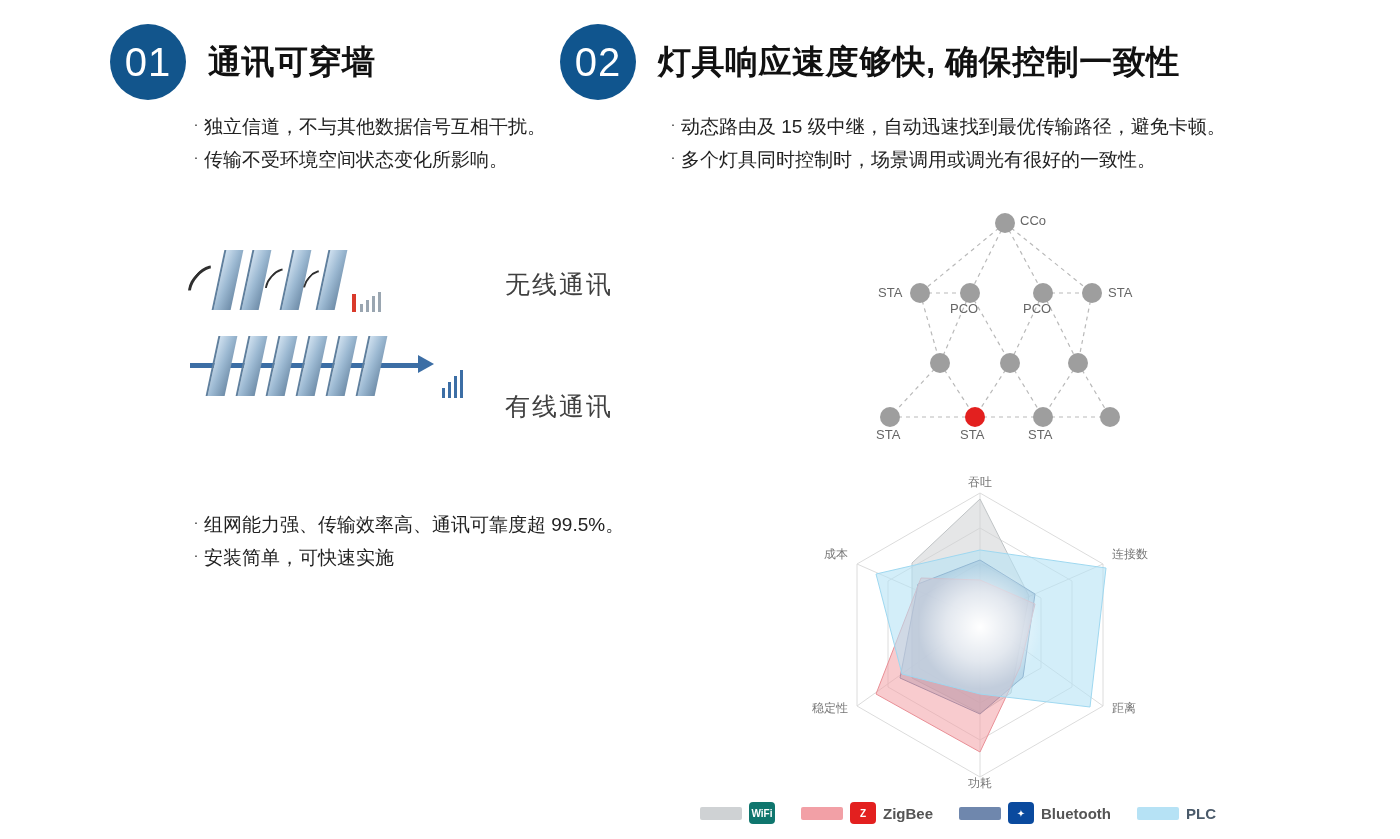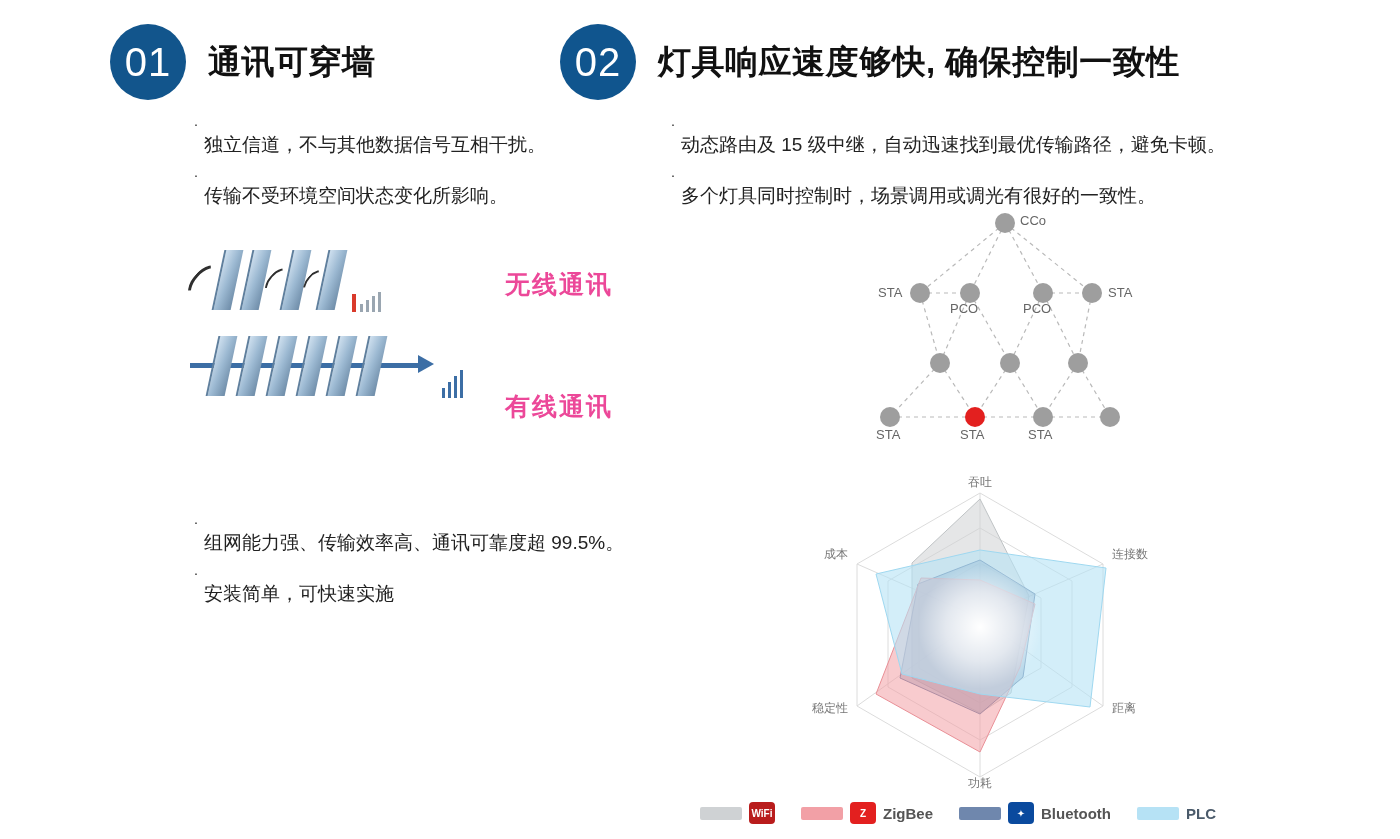--- a/index.html
+++ b/index.html
@@ -34,21 +34,21 @@
   .title.two-line{font-size:32px;}
   .bullets{margin-top:14px;}
   .bullet{
     display:flex;align-items:flex-start;
     font-size:19px;line-height:1.75;color:#222;
   }
   .dot{
     flex:0 0 auto;width:16px;text-align:center;color:#333;font-size:15px;
     line-height:1.85;
   }
-  .btext{flex:1 1 auto;margin-top:18px;}
+  .btext{flex:1 1 auto;}
 
   
   #block1{left:110px;top:24px;width:440px;}
   #block1 .bullets{margin-left:78px;margin-top:10px;width:360px;}
 
   
   .wall-wrap{position:absolute;left:190px;top:250px;width:460px;height:160px;}
   .wall-row{position:relative;height:68px;}
   .panel{
     position:absolute;top:0;width:17px;height:60px;
@@ -62,21 +62,21 @@
   }
   .sig-bar{position:absolute;bottom:6px;width:3px;background:#9aa6b1;}
   .red-bar{position:absolute;bottom:6px;width:4px;background:#d93a2b;height:20px;}
   .arrow-line{position:absolute;height:5px;background:#3c6ea5;}
   .arrow-head{
     position:absolute;width:0;height:0;
     border-top:9px solid transparent;border-bottom:9px solid transparent;
     border-left:16px solid #3c6ea5;
   }
   .wlabel{
-    position:absolute;font-size:25px;font-weight:bold;color:#ec4899;
+    position:absolute;font-size:25px;font-weight:normal;color:#404040;
     letter-spacing:2px;
   }
 
   
   #block2{left:560px;top:24px;width:800px;}
   #block2 .bullets{margin-left:105px;margin-top:10px;width:660px;}
 
   .mesh{position:absolute;left:860px;top:205px;width:330px;height:245px;}
   .mesh svg{display:block;}
 
@@ -280,21 +280,21 @@
       <text x="322" y="250" text-anchor="start" font-size="12" fill="#777">距离</text>
       <text x="190" y="325" text-anchor="middle" font-size="12" fill="#777">功耗</text>
       <text x="58" y="250" text-anchor="end" font-size="12" fill="#777">稳定性</text>
       <text x="58" y="96" text-anchor="end" font-size="12" fill="#777">成本</text>
     </svg>
   </div>
 
   <div class="legend">
     <div class="leg-item">
       <div class="leg-bar" style="background:#cfd2d4;"></div>
-      <div class="leg-ico" style="background:#b91c1c;">WiFi</div>
+      <div class="leg-ico" style="background:#0f766e;">WiFi</div>
     </div>
     <div class="leg-item">
       <div class="leg-bar" style="background:#f2a0a6;"></div>
       <div class="leg-ico" style="background:#e3201f;">Z</div>
       <div class="leg-text">ZigBee</div>
     </div>
     <div class="leg-item">
       <div class="leg-bar" style="background:#6f87ad;"></div>
       <div class="leg-ico" style="background:#0a4a9e;">✦</div>
       <div class="leg-text">Bluetooth</div>

